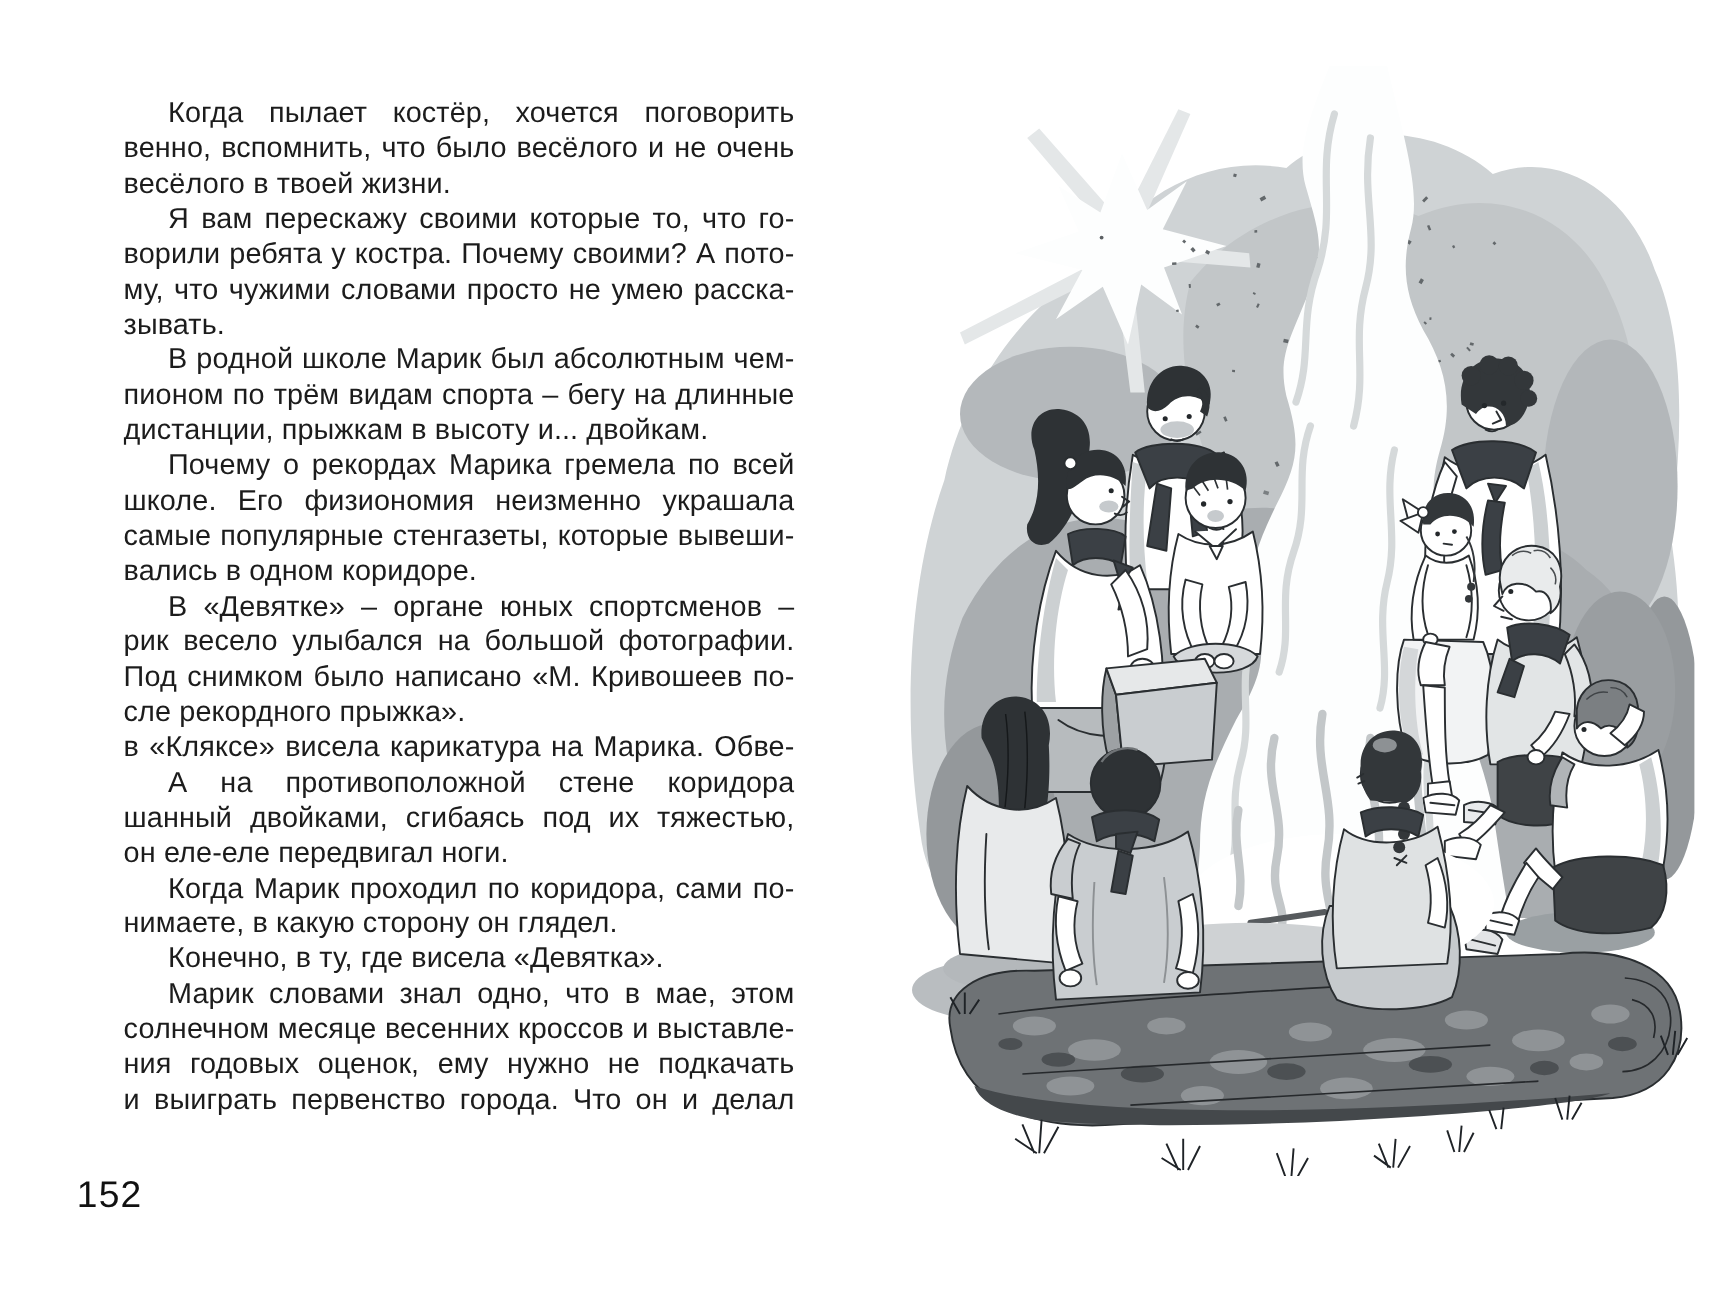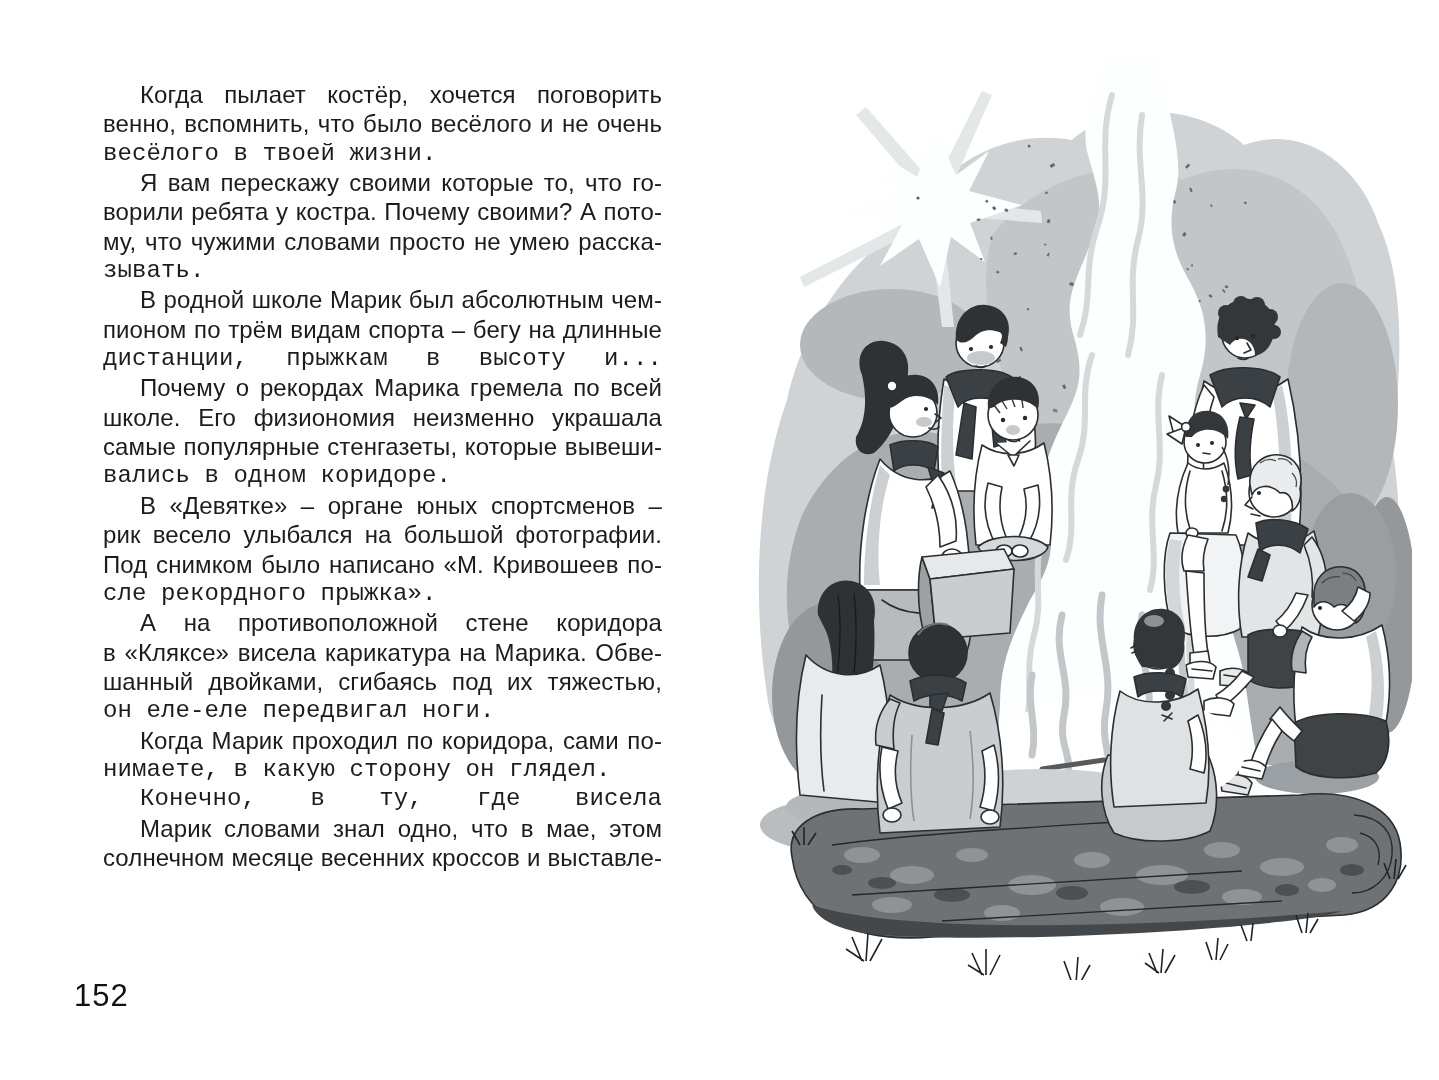--- a/index.html
+++ b/index.html
@@ -18,24 +18,24 @@
   .para{margin:0;padding:0;}
   .line{
     text-align:justify;
     text-align-last:justify;
     -moz-text-align-last:justify;
     white-space:normal;
     overflow:hidden;
     height:29.35px;
   }
   .line.indent{text-indent:37px;}
-  .line.endline{text-align-last:left;font-family:Liberation Mono, monospace;-moz-text-align-last:left;}
+  .line.endline{text-align-last:left;-moz-text-align-last:left;}
   
   .page-number{
-    position:absolute;left:74px;top:978px;
+    position:absolute;left:64px;top:978px;
     font-size:31px;color:#111;letter-spacing:1px;
   }
   
   .illustration{
     position:absolute;left:742px;top:55px;width:670px;height:925px;
   }
   .illustration svg{display:block;width:100%;height:100%;}
   .sk{stroke:#2a2e31;stroke-width:1.6;stroke-linecap:round;stroke-linejoin:round;}
   .nf{fill:none;}
 </style>
@@ -67,35 +67,37 @@
         <div class="line">самые популярные стенгазеты, которые вывеши-</div>
         <div class="line endline">вались в одном коридоре.</div>
       </div>
       <div class="para">
         <div class="line indent">В «Девятке» – органе юных спортсменов – Ма-</div>
         <div class="line">рик весело улыбался на большой фотографии.</div>
         <div class="line">Под снимком было написано «М. Кривошеев по-</div>
         <div class="line endline">сле рекордного прыжка».</div>
       </div>
       <div class="para">
+        <div class="line">в «Кляксе» висела карикатура на Марика. Обве-</div>
         <div class="line indent">А на противоположной стене коридора</div>
-        <div class="line">в «Кляксе» висела карикатура на Марика. Обве-</div>
         <div class="line">шанный двойками, сгибаясь под их тяжестью,</div>
         <div class="line endline">он еле-еле передвигал ноги.</div>
       </div>
       <div class="para">
         <div class="line indent">Когда Марик проходил по коридора, сами по-</div>
         <div class="line endline">нимаете, в какую сторону он глядел.</div>
       </div>
       <div class="para">
         <div class="line indent endline">Конечно, в ту, где висела «Девятка».</div>
       </div>
       <div class="para">
         <div class="line indent">Марик словами знал одно, что в мае, этом</div>
         <div class="line">солнечном месяце весенних кроссов и выставле-</div>
+        <div class="line">ния годовых оценок, ему нужно не подкачать</div>
+        <div class="line">и выиграть первенство города. Что он и делал</div>
       </div>
     </div>
 
   <div class="page-number">152</div>
 
   <div class="illustration" role="img" aria-label="Чёрно-белый рисунок: пионеры в галстуках сидят вечером вокруг костра; белый столб дыма с искрами поднимается к небу, слева вверху сияет звезда света; на переднем плане дети сидят спиной на большом бревне.">
     <svg viewBox="0 0 670 925" xmlns="http://www.w3.org/2000/svg">
 
       <g>
         <path fill="#cfd3d5" d="M25,640 C10,540 15,430 45,345 C60,275 105,205 170,165

